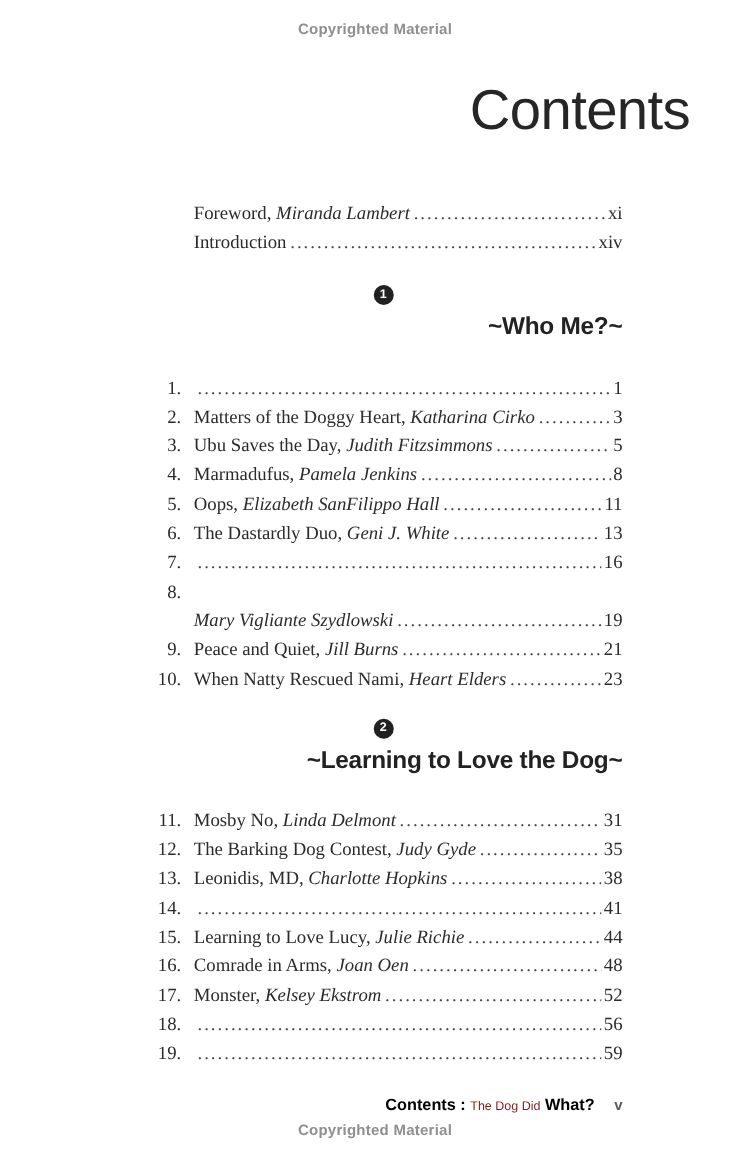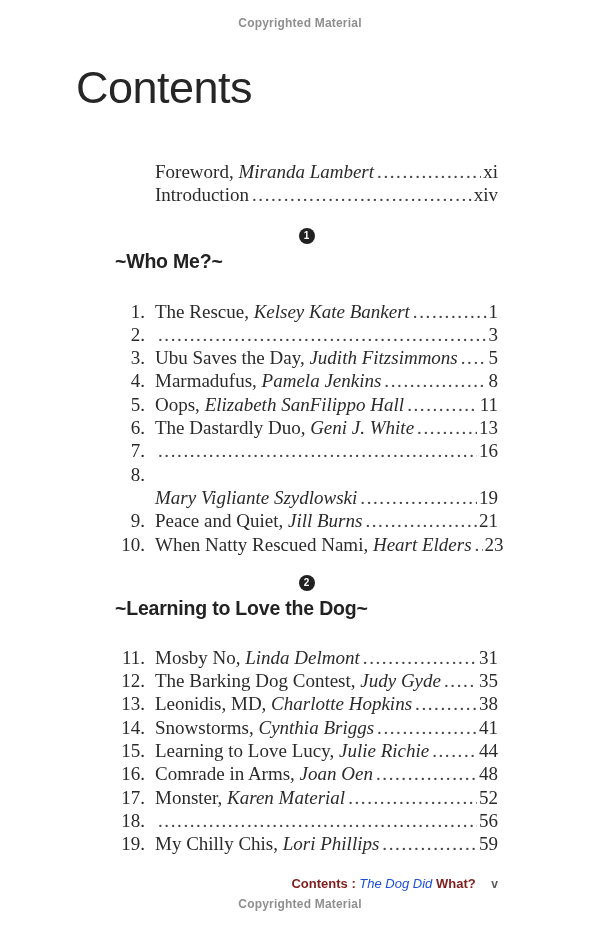--- a/index.html
+++ b/index.html
@@ -19,38 +19,38 @@
     color:#8f8f8f;
     text-align:center;
     letter-spacing:0.2px;
   }
   .copyright-top{padding-top:16px;}
   .book-title-heading{
     font-family:"Liberation Sans", sans-serif;
     font-weight:300;
     font-size:45px;
     letter-spacing:-0.5px;
-    text-align:left;
+    text-align:right;
     color:#262626;
     margin:32px 0 0 0;
     line-height:52px;
     padding-left:28px;
   }
   .content{
     margin-left:67px;
     margin-right:54px;
   }
   .front-list{
     margin-top:46px;
     padding-left:40px;
   }
   .toc-row{
     display:flex;
     align-items:baseline;
-    font-size:19px;
+    font-size:15px;
     line-height:23.3px;
     white-space:nowrap;
   }
   .num{
     flex:none;
     width:30px;
     margin-right:10px;
     text-align:right;
   }
   .row-text em{font-style:italic;}
@@ -79,37 +79,37 @@
     font-weight:bold;
     font-size:10px;
     color:#ffffff;
     line-height:1;
   }
   .sec-heading{
     font-family:"Liberation Sans", sans-serif;
     font-weight:600;
     font-size:19.5px;
     letter-spacing:-0.2px;
-    text-align:left;
+    text-align:right;
     color:#222222;
     margin-top:5px;
     line-height:24px;
   }
   .toc-list{margin-top:27px;}
   .toc-section.second .toc-list{margin-top:26px;}
   .running-footer{
     position:absolute;
     top:876px;
     right:54px;
     font-family:"Liberation Sans", sans-serif;
     font-size:13px;
     white-space:nowrap;
   }
-  .f-dark{color:#7f1d1d;font-weight:700;}
-  .f-light{color:#1d4ed8;font-weight:400;font-size:13px;font-style:italic;}
+  .f-dark{color:#000000;font-weight:700;}
+  .f-light{color:#7f1d1d;font-weight:400;font-size:10px;}
   .f-page{color:#5a5a5a;font-weight:600;font-size:12px;margin-left:12px;}
   .copyright-bottom{
     position:absolute;
     top:897px;
     left:0;right:0;
   }
 </style>
 </head>
 <body>
 
@@ -135,26 +135,26 @@
       </div>
 
     <section class="toc-section">
       <div class="sec-circle">
         <span>1</span>
       </div>
       <div class="sec-heading">~Who Me?~</div>
       <div class="toc-list">
           <div class="toc-row">
             <span class="num">1.</span>
-            <span class="row-text">The Rescue, <em>Kelsey Kate Bankert</em></span>
             <span class="leader">........................................................................................................................</span>
             <span class="pagenum">1</span>
           </div>
           <div class="toc-row">
             <span class="num">2.</span>
+            <span class="row-text">Matters of the Doggy Heart, <em>Katharina Cirko</em></span>
             <span class="leader">........................................................................................................................</span>
             <span class="pagenum">3</span>
           </div>
           <div class="toc-row">
             <span class="num">3.</span>
             <span class="row-text">Ubu Saves the Day, <em>Judith Fitzsimmons</em></span>
             <span class="leader">........................................................................................................................</span>
             <span class="pagenum">5</span>
           </div>
           <div class="toc-row">
@@ -223,50 +223,48 @@
             <span class="pagenum">35</span>
           </div>
           <div class="toc-row">
             <span class="num">13.</span>
             <span class="row-text">Leonidis, MD, <em>Charlotte Hopkins</em></span>
             <span class="leader">........................................................................................................................</span>
             <span class="pagenum">38</span>
           </div>
           <div class="toc-row">
             <span class="num">14.</span>
-            <span class="row-text">Snowstorms, <em>Cynthia Briggs</em></span>
             <span class="leader">........................................................................................................................</span>
             <span class="pagenum">41</span>
           </div>
           <div class="toc-row">
             <span class="num">15.</span>
             <span class="row-text">Learning to Love Lucy, <em>Julie Richie</em></span>
             <span class="leader">........................................................................................................................</span>
             <span class="pagenum">44</span>
           </div>
           <div class="toc-row">
             <span class="num">16.</span>
             <span class="row-text">Comrade in Arms, <em>Joan Oen</em></span>
             <span class="leader">........................................................................................................................</span>
             <span class="pagenum">48</span>
           </div>
           <div class="toc-row">
             <span class="num">17.</span>
-            <span class="row-text">Monster, <em>Karen Material</em></span>
+            <span class="row-text">Monster, <em>Kelsey Ekstrom</em></span>
             <span class="leader">........................................................................................................................</span>
             <span class="pagenum">52</span>
           </div>
           <div class="toc-row">
             <span class="num">18.</span>
             <span class="leader">........................................................................................................................</span>
             <span class="pagenum">56</span>
           </div>
           <div class="toc-row">
             <span class="num">19.</span>
-            <span class="row-text">My Chilly Chis, <em>Lori Phillips</em></span>
             <span class="leader">........................................................................................................................</span>
             <span class="pagenum">59</span>
           </div>
         </div>
     </section>
 
   </div>
 
   <div class="running-footer">
     <span class="f-dark">Contents :</span>

